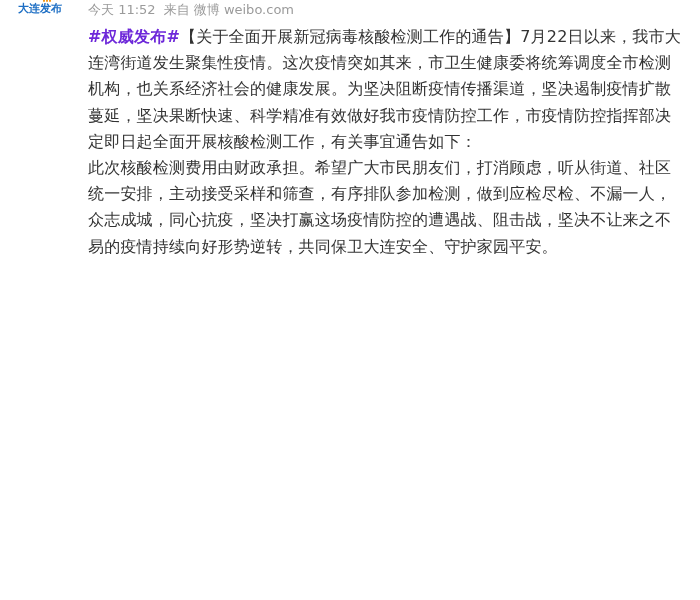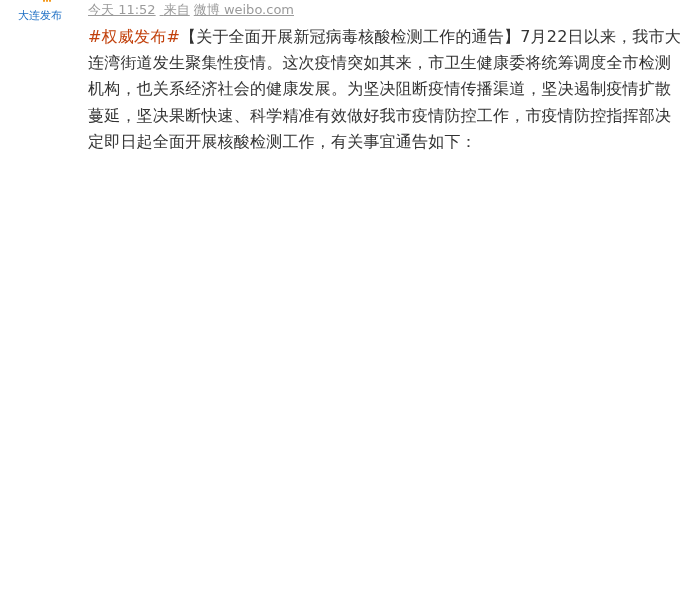--- a/index.html
+++ b/index.html
@@ -32,54 +32,54 @@
   .avatar .flame span {
     position: absolute;
     bottom: 0;
     width: 2px;
     background: #f39a1e;
     border-radius: 1px;
   }
   .avatar .brand {
     position: absolute;
     left: 0;
-    top: 14px;
+    top: 7px;
     font-size: 11px;
-    font-weight: normal;
+    font-weight: bold;
     color: #1e6fc4;
     letter-spacing: 0px;
     white-space: nowrap;
   }
   .meta {
     position: absolute;
     left: 88px;
     top: 1px;
     font-size: 13px;
     color: #9b9b9b;
     white-space: nowrap;
-    text-decoration: underline;
   }
   .meta span { margin-right: 4px; }
   .content {
     position: absolute;
     left: 88px;
     top: 24px;
     width: 598px;
     font-size: 16px;
     line-height: 26.2px;
     color: #333333;
     letter-spacing: 0.2px;
   }
   .content p {
     margin: 0;
   }
   .hashtag {
-    color: #c2410c;
+    color: #6d28d9;
     text-decoration: none;
     cursor: pointer;
+    font-weight: bold;
   }
 </style>
 </head>
 <body>
 
 <div class="avatar">
   <div class="flame">
     <span style="left:1px;height:5px;"></span>
     <span style="left:4px;height:8px;"></span>
     <span style="left:7px;height:5px;"></span>
@@ -87,13 +87,14 @@
   <div class="brand">大连发布</div>
 </div>
 
 <div class="meta">
   <span>今天 11:52</span>
   <span>来自</span><span>微博 weibo.com</span>
 </div>
 
 <div class="content">
   <p><a class="hashtag">#权威发布#</a><span>【关于全面开展新冠病毒核酸检测工作的通告】7月22日以来，我市大连湾街道发生聚集性疫情。这次疫情突如其来，市卫生健康委将统筹调度全市检测机构，也关系经济社会的健康发展。为坚决阻断疫情传播渠道，坚决遏制疫情扩散蔓延，坚决果断快速、科学精准有效做好我市疫情防控工作，市疫情防控指挥部决定即日起全面开展核酸检测工作，有关事宜通告如下：</span></p>
+  <p>此次核酸检测费用由财政承担。希望广大市民朋友们，打消顾虑，听从街道、社区统一安排，主动接受采样和筛查，有序排队参加检测，做到应检尽检、不漏一人，众志成城，同心抗疫，坚决打赢这场疫情防控的遭遇战、阻击战，坚决不让来之不易的疫情持续向好形势逆转，共同保卫大连安全、守护家园平安。</p>
 </div>
 
 </body></html>

